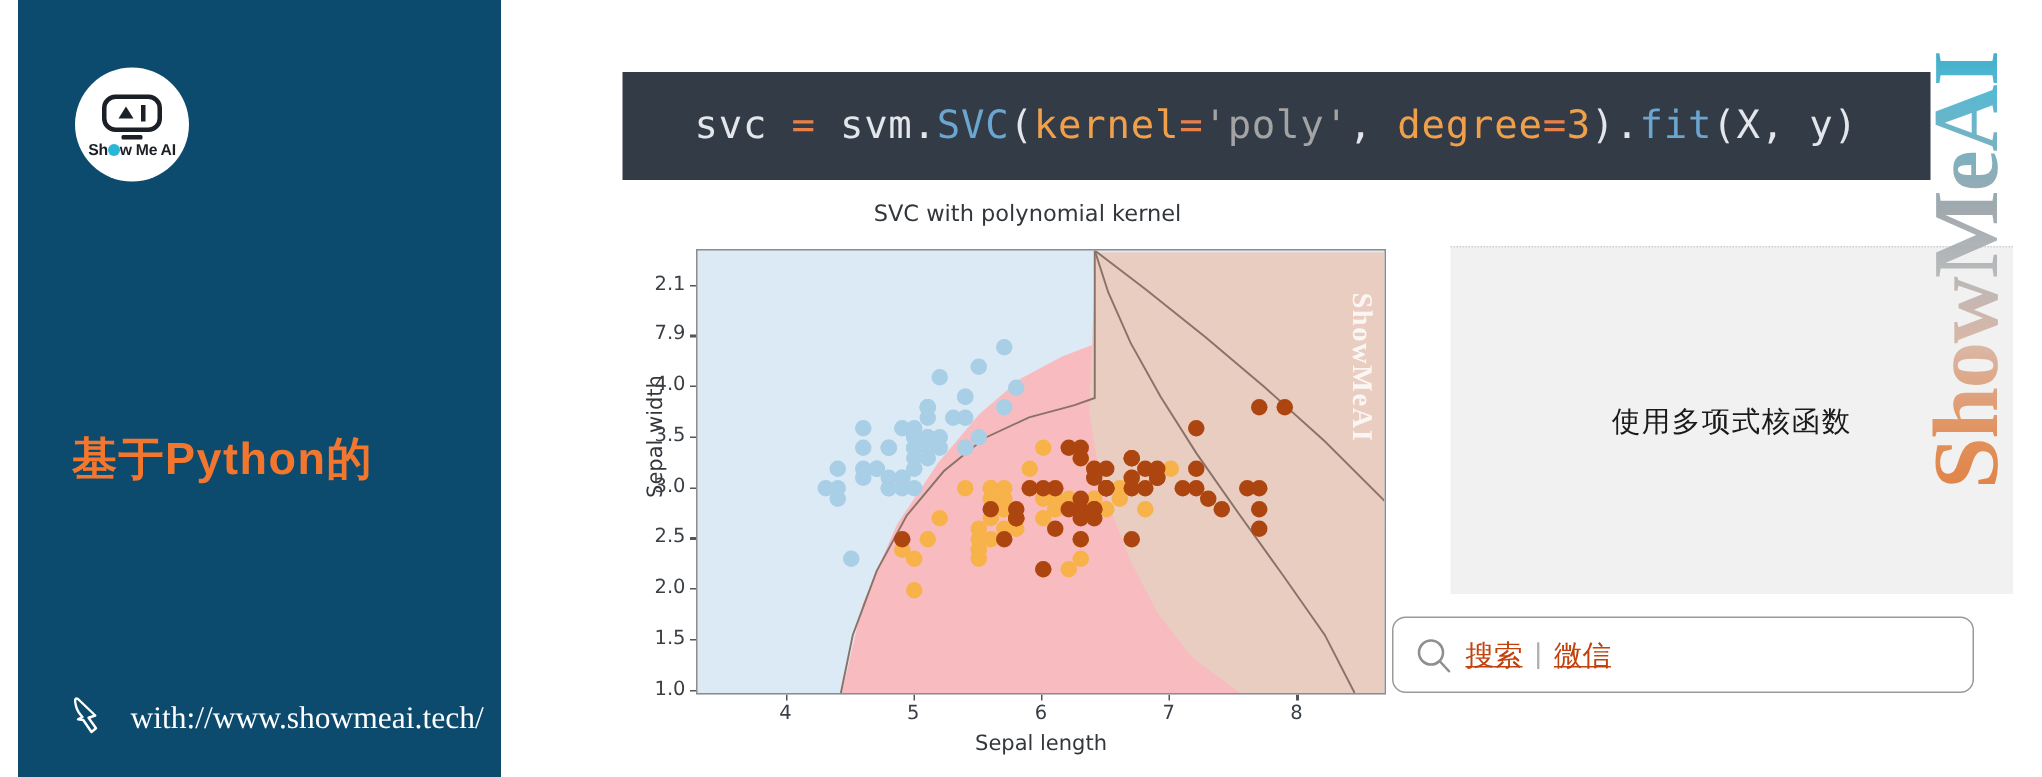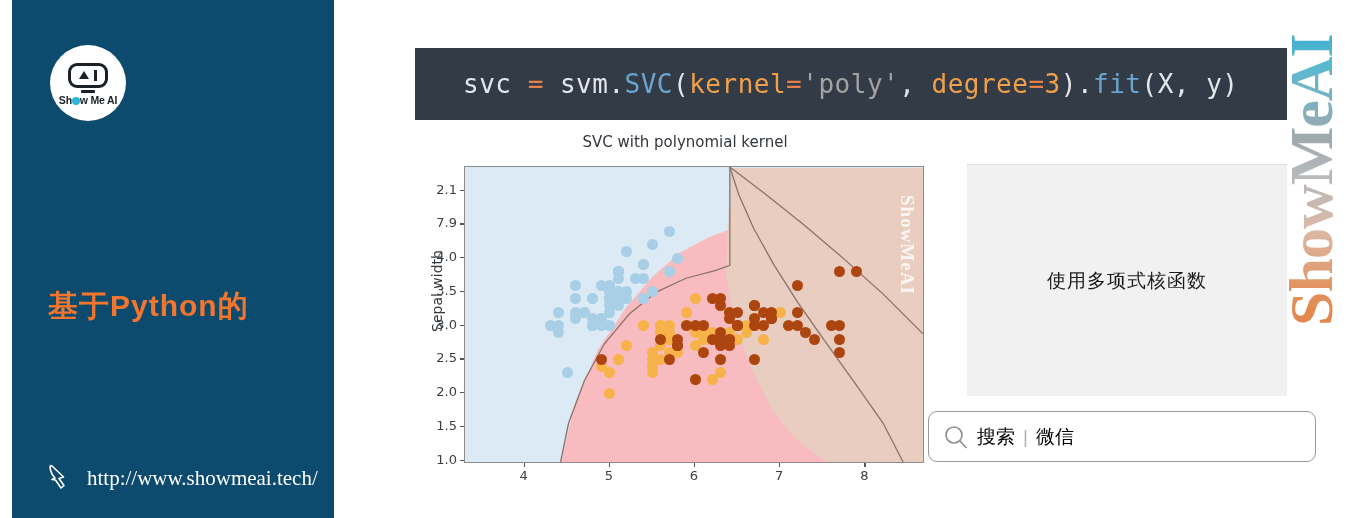--- a/index.html
+++ b/index.html
@@ -146,39 +146,40 @@
     font-family:"DejaVu Sans","Liberation Sans",sans-serif;
   }
   .ylabel {
     position:absolute; left:-58px; top:150px; width:160px; text-align:center;
     font-size:14px; color:#33373b; transform:rotate(-90deg);
     font-family:"DejaVu Sans","Liberation Sans",sans-serif;
   }
 
   
   .right-panel {
-    position:absolute; left:967px; top:164px; width:320px; height:232px;
+    position:absolute; left:967px; top:164px; width:375px; height:232px;
     background:#f1f1f1; border-top:1px dotted #d2d2d2;
     display:flex; align-items:center; justify-content:center;
   }
   .right-panel-text {
     font-size:19px; color:#1a1a1a; letter-spacing:1px;
     font-family:"Liberation Sans","DejaVu Sans",sans-serif;
   }
 
   
   .search-bar {
     position:absolute; left:928px; top:411px; width:388px; height:51px;
     border:1.3px solid #9a9a9a; border-radius:9px; background:#ffffff;
     display:flex; align-items:center; padding:0 14px; gap:8px; overflow:hidden;
   }
   .search-bar .lens { flex:0 0 auto; }
   .sb-placeholder {
-    font-size:19px; color:#000000;
-    font-family:"Liberation Sans","DejaVu Sans",sans-serif;
+    font-size:19px; color:#c2410c;
+    font-family:"Liberation Sans","DejaVu Sans",sans-serif;
+    text-decoration:underline;
   }
   .sb-divider { color:#b0b0b0; font-size:19px; }
   .sb-brand {
     font-size:20px; font-weight:bold; color:#111111; white-space:nowrap;
     font-family:"Liberation Sans","DejaVu Sans",sans-serif;
   }
 
   
   .wm-big {
     position:absolute; right:14px; top:26px; height:300px;
@@ -205,32 +206,33 @@
       <div class="logo-neck"></div>
       <div class="logo-text">Sh<span class="o-dot"></span>w Me AI</div>
     </div>
 
     <div class="side-sub l1">基于Python的</div>
 
     <div class="side-url-row">
       <svg class="cursor-icon" viewBox="0 0 26 30">
         <path d="M4 3 C1.5 1.5 2 5 2.5 7 C3 9.5 5 13 7 15 L4 16.5 L7.5 17 L13 25 L16 22.5 L11 15.5 L15.5 14 Z" fill="none" stroke="#ffffff" stroke-width="1.6" stroke-linejoin="round"></path>
       </svg>
-      <span class="side-url">http://www.showmeai.tech/</span>
+      <span class="side-url">with://www.showmeai.tech/</span>
     </div>
   </div>
 
   <div class="code-block">
     <div class="code-line" id="code-line"><span class="t-plain">svc</span><span class="t-plain"> </span><span class="t-op">=</span><span class="t-plain"> svm</span><span class="t-plain">.</span><span class="t-cls">SVC</span><span class="t-plain">(</span><span class="t-param">kernel</span><span class="t-op">=</span><span class="t-str">'poly'</span><span class="t-plain">, </span><span class="t-param">degree</span><span class="t-op">=</span><span class="t-num">3</span><span class="t-plain">)</span><span class="t-plain">.</span><span class="t-fn">fit</span><span class="t-plain">(X, y)</span></div>
   </div>
 
   <div class="chart-panel">
     <div class="chart-title">SVC with polynomial kernel</div>
 
     <div class="ylabel">Sepal width</div>
+    <div class="xlabel">Sepal length</div>
 
     <div class="yticks-wrap" id="ytick-holder">
         <div class="ytick-lbl" style="top: 318.625px;">1.0</div>
         <div class="tick-mark-y" style="top: 326.625px;"></div>
         <div class="ytick-lbl" style="top: 284.875px;">1.5</div>
         <div class="tick-mark-y" style="top: 292.875px;"></div>
         <div class="ytick-lbl" style="top: 251.125px;">2.0</div>
         <div class="tick-mark-y" style="top: 259.125px;"></div>
         <div class="ytick-lbl" style="top: 217.375px;">2.5</div>
         <div class="tick-mark-y" style="top: 225.375px;"></div>

